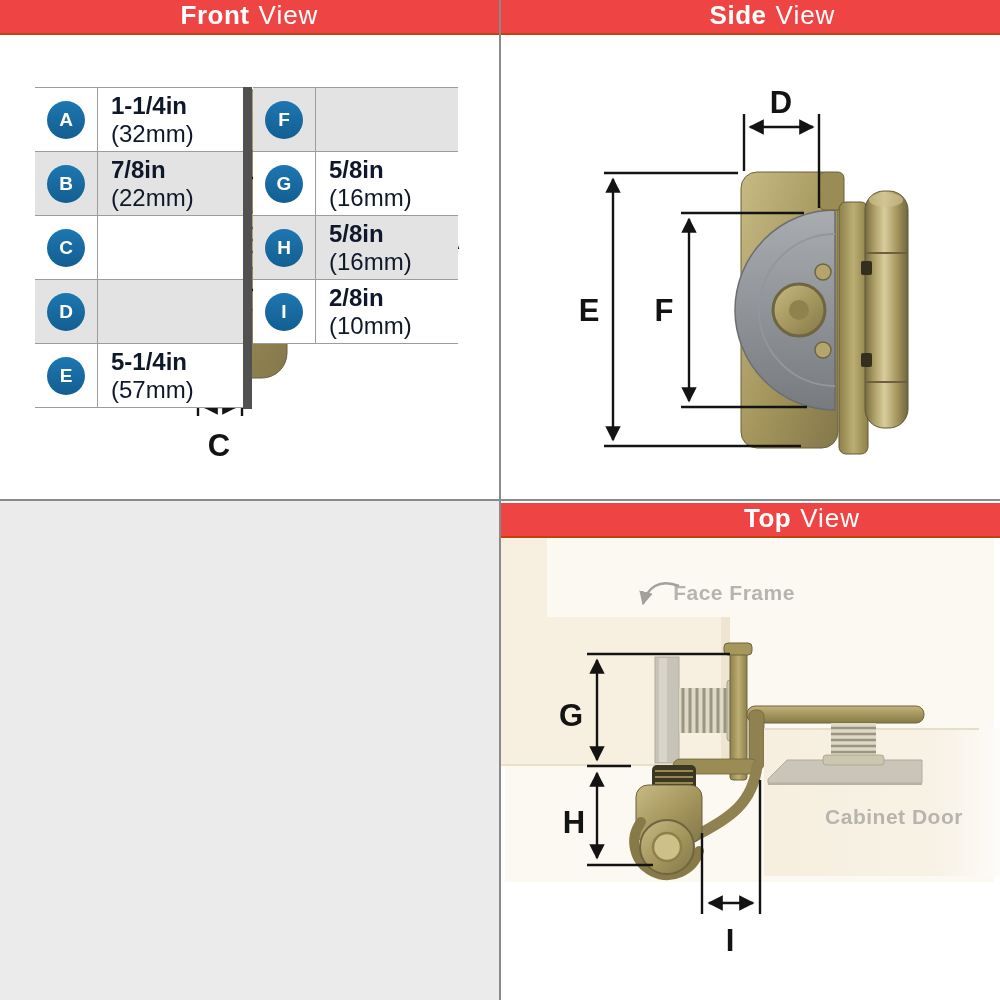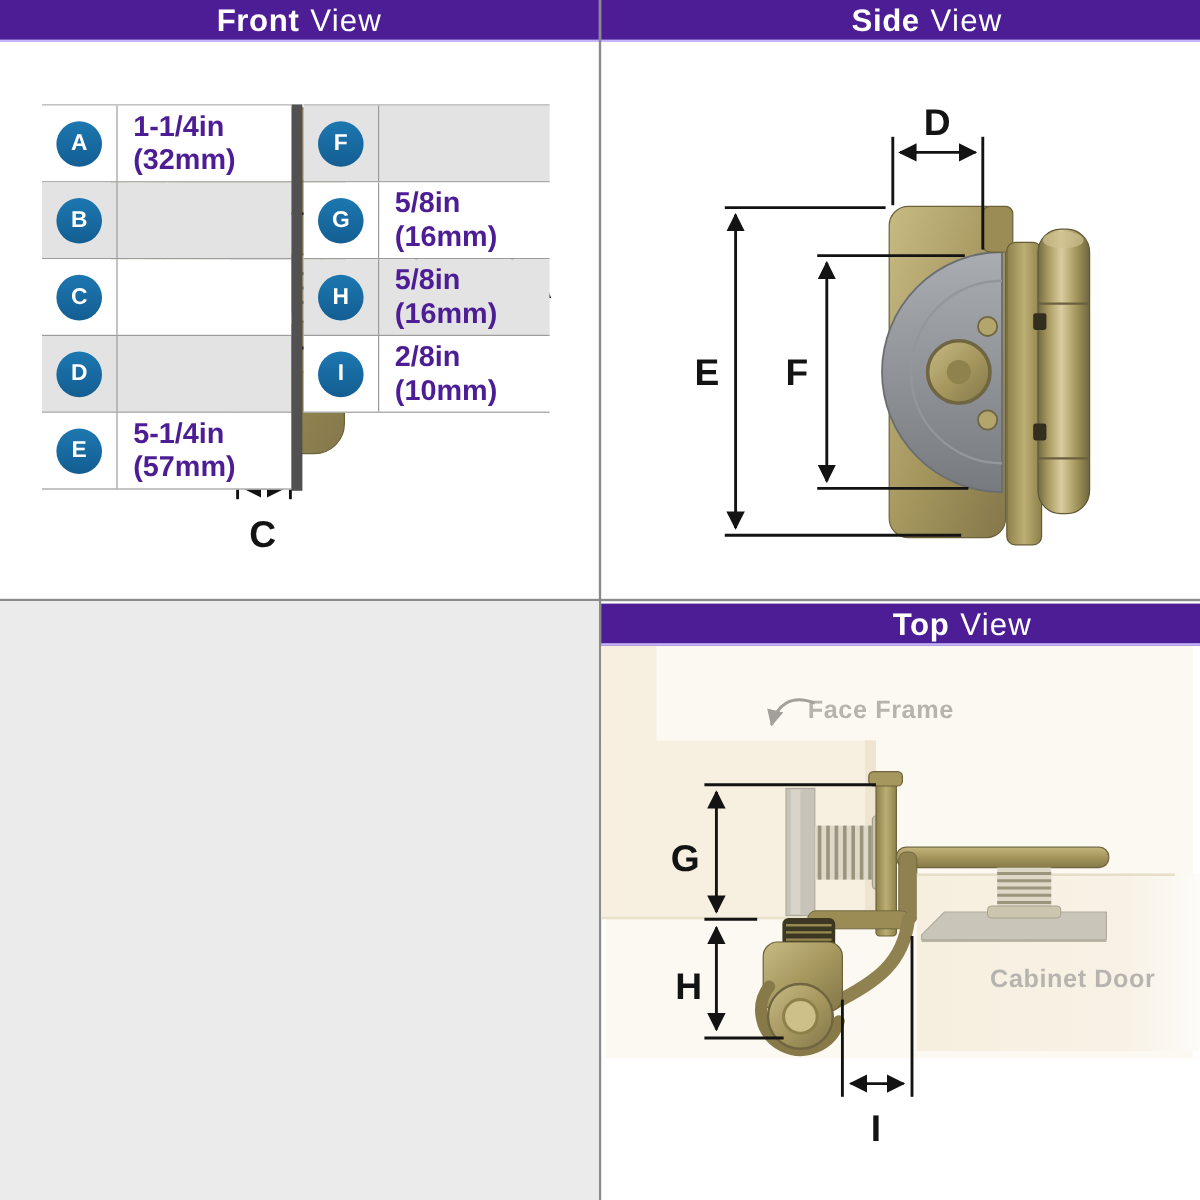--- a/index.html
+++ b/index.html
@@ -2,42 +2,42 @@
 <html><head>
 <meta charset="utf-8">
 <style>
   html,body{margin:0;padding:0;background:#fff;}
   .canvas{position:relative;width:1000px;height:1000px;background:#ffffff;overflow:hidden;
           font-family:"Liberation Sans",sans-serif;}
   .divider-v{position:absolute;left:499px;top:0;width:2px;height:1000px;background:#8a8a8a;}
   .divider-h{position:absolute;left:0;top:499px;width:1000px;height:2px;background:#8a8a8a;}
   .q-bl{position:absolute;left:0;top:501px;width:499px;height:499px;background:#ebebeb;}
   .q-svg{position:absolute;}
-  .view-header{position:absolute;height:33px;background:#4c1d95;border-bottom:2px solid #c4b5fd;
-               color:#fff;display:flex;align-items:flex-end;justify-content:center;font-size:26px;z-index:5;}
+  .view-header{position:absolute;height:33px;background:#ef4444;border-bottom:2px solid #c2410c;
+               color:#fff;display:flex;align-items:flex-start;justify-content:center;font-size:26px;z-index:5;}
   .view-header .strong{font-weight:700;letter-spacing:.5px;}
   .view-header .light{font-weight:400;margin-left:9px;letter-spacing:1px;}
   .hd-tl{left:0;top:0;width:499px;}
   .hd-tr{left:501px;top:0;width:543px;}
   .hd-br{left:501px;top:503px;width:602px;}
   
   .dim-table{position:absolute;border-top:1px solid #9c9c9c;}
   .dim-table.left{left:35px;top:87px;width:208px;}
   .dim-table.right{left:253px;top:87px;width:205px;}
   .dt-divider{position:absolute;left:243px;top:87px;width:9px;height:322px;background:#515151;}
   .dt-row{display:flex;height:64px;box-sizing:border-box;border-bottom:1px solid #9c9c9c;background:#fff;}
   .dt-row.gray{background:#e3e3e3;}
   .dt-badge-cell{width:62px;display:flex;align-items:center;justify-content:center;
                  border-right:1px solid #9c9c9c;flex:none;}
   .badge{width:38px;height:38px;border-radius:50%;background:linear-gradient(#1d77b0,#135e92);
          color:#fff;font-weight:700;font-size:19px;display:flex;align-items:center;justify-content:center;}
   .dt-text{flex:1;display:flex;flex-direction:column;justify-content:center;padding-left:13px;
-           color:#4c1d95;font-size:24px;line-height:28px;}
+           color:#0f172a;font-size:24px;line-height:28px;}
   .dt-primary{font-weight:700;}
-  .dt-secondary{font-weight:700;}
+  .dt-secondary{font-weight:400;}
   
   .dl{stroke:#131313;stroke-width:2.4;fill:none;}
   .dim-label{font-family:"Liberation Sans",sans-serif;font-weight:700;font-size:31px;fill:#131313;
              text-anchor:middle;dominant-baseline:central;}
   .ann{font-family:"Liberation Sans",sans-serif;font-weight:700;font-size:21px;fill:#b7b4af;
        letter-spacing:.5px;text-anchor:middle;dominant-baseline:central;}
   .stamp-text{font-family:"Liberation Sans",sans-serif;font-size:11px;font-weight:700;fill:#7b6f44;letter-spacing:1px;}
 </style>
 </head>
 <body>
@@ -281,20 +281,24 @@
         </div>
       <div class="dt-text">
         <span class="dt-primary">1-1/4in</span>
         <span class="dt-secondary">(32mm)</span>
       </div>
     </div>
     <div class="dt-row gray">
       <div class="dt-badge-cell">
           <span class="badge">B</span>
         </div>
+      <div class="dt-text">
+        <span class="dt-primary">7/8in</span>
+        <span class="dt-secondary">(22mm)</span>
+      </div>
     </div>
     <div class="dt-row">
       <div class="dt-badge-cell">
           <span class="badge">C</span>
         </div>
     </div>
     <div class="dt-row gray">
       <div class="dt-badge-cell">
           <span class="badge">D</span>
         </div>

